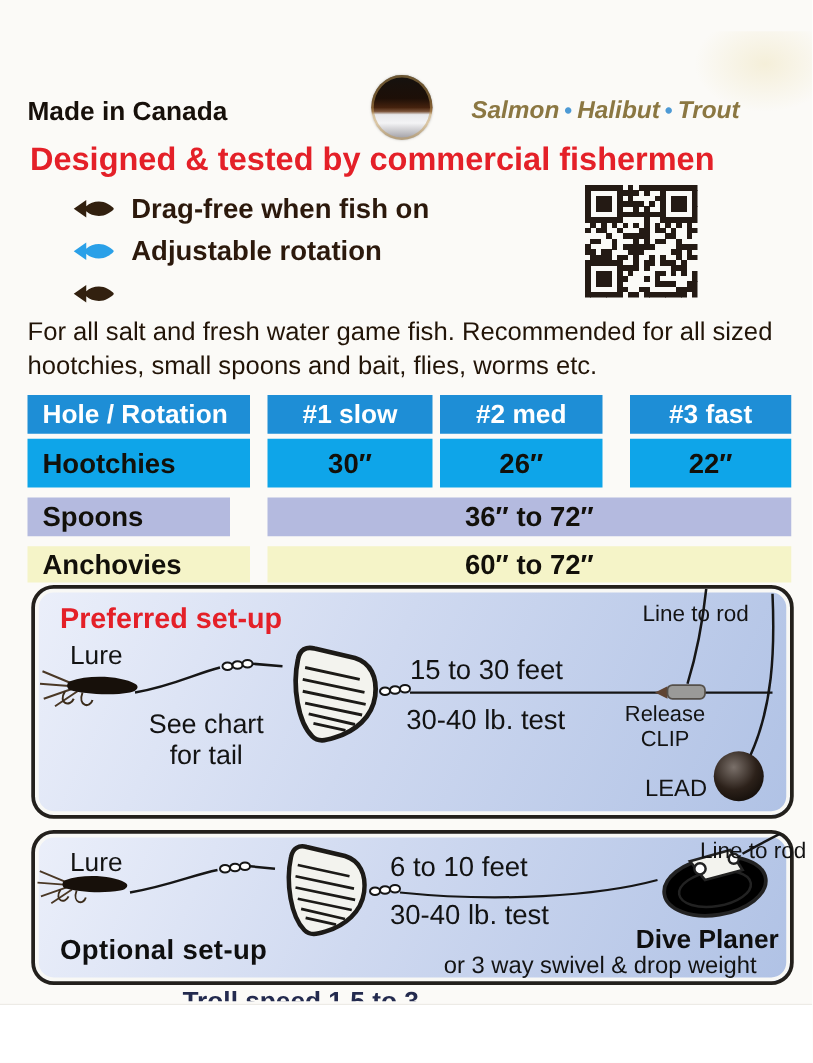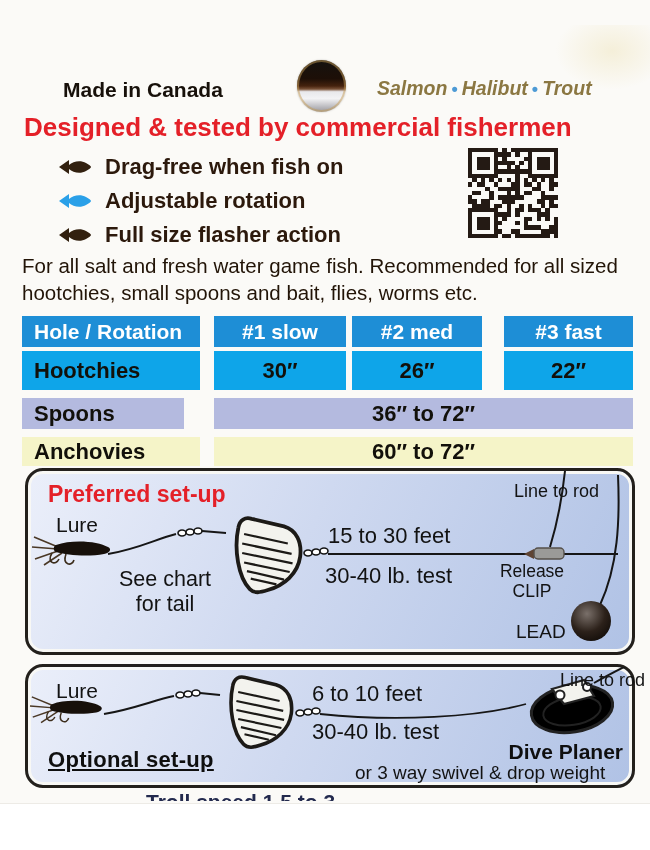--- a/index.html
+++ b/index.html
@@ -4,21 +4,21 @@
 <style>
   html,body{margin:0;padding:0;background:#fff;}
   .canvas{position:relative;width:650px;height:850px;overflow:hidden;
           font-family:"Liberation Sans",sans-serif;color:#1a120a;background:#fff;}
   .photo-bg{position:absolute;inset:0;background:#fbfaf7;}
   .bottom-white{position:absolute;left:0;top:803px;width:650px;height:47px;background:#ffffff;border-top:1px solid #edebe6;}
   .smudge{position:absolute;left:555px;top:25px;width:95px;height:65px;
           background:radial-gradient(ellipse at 60% 40%,rgba(228,210,140,.28),rgba(228,210,140,0) 70%);}
   .abs{position:absolute;}
 
-  .made-in{left:22px;top:78px;font-size:21px;font-weight:700;color:#17100a;margin-left:41px;}
+  .made-in{left:22px;top:78px;font-size:21px;font-weight:700;color:#17100a;}
   .bead{left:297px;top:60px;width:49px;height:52px;border-radius:50%;
         background:linear-gradient(180deg,#15120f 0%,#1d0f07 36%,#45220e 50%,#7a5238 56%,#e8e8eb 61%,#f3f3f5 74%,#a7a6ab 96%);
         box-shadow:inset 0 0 0 2px rgba(195,155,85,.5), 0 0 2px rgba(0,0,0,.25);}
   .species{left:377px;top:77px;width:258px;font-size:19.5px;font-weight:700;font-style:italic;
            color:#8b7742;white-space:nowrap;}
   .species .dot{color:#4d9ad5;font-style:normal;padding:0 4px;font-size:18px;}
   .tagline{left:24px;top:112px;font-size:26px;font-weight:700;color:#e42028;white-space:nowrap;}
 
   .feature{left:58px;height:30px;display:flex;align-items:center;}
   .feature .fish{width:34px;height:18px;margin-right:13px;flex:0 0 auto;}
@@ -104,21 +104,20 @@
   <div class="abs feature" style="top:186px;">
     <svg class="fish fish-blue" viewBox="0 0 34 18">
         <path d="M1 9 L11 2 L11 7 C15 3 23 2 28 5 C31 6.5 33 8.3 33 9 C33 9.7 31 11.5 28 13 C23 16 15 15 11 11 L11 16 Z"></path>
       </svg>
     <span class="ftext">Adjustable rotation</span>
   </div>
   <div class="abs feature" style="top:220px;">
     <svg class="fish fish-dark" viewBox="0 0 34 18">
         <path d="M1 9 L11 2 L11 7 C15 3 23 2 28 5 C31 6.5 33 8.3 33 9 C33 9.7 31 11.5 28 13 C23 16 15 15 11 11 L11 16 Z"></path>
       </svg>
-    <span class="ftext">Full size flasher action</span>
   </div>
 
   <div class="abs qr">
     <svg id="qr-svg" width="90" height="90" viewBox="0 0 90 90" fill="#241a14" shape-rendering="crispEdges">
         <rect x="0" y="0" width="4.485714285714286" height="4.485714285714286"></rect>
         <rect x="4.285714285714286" y="0" width="4.485714285714286" height="4.485714285714286"></rect>
         <rect x="8.571428571428571" y="0" width="4.485714285714286" height="4.485714285714286"></rect>
         <rect x="12.857142857142858" y="0" width="4.485714285714286" height="4.485714285714286"></rect>
         <rect x="17.142857142857142" y="0" width="4.485714285714286" height="4.485714285714286"></rect>
         <rect x="21.428571428571427" y="0" width="4.485714285714286" height="4.485714285714286"></rect>
@@ -432,21 +431,21 @@
       <g transform="translate(498,10)">
         <ellipse cx="46" cy="32" rx="41" ry="23" transform="rotate(-9 46 32)" fill="#ededе9" stroke="#222" stroke-width="3"></ellipse>
         <ellipse cx="46" cy="34" rx="29" ry="14" transform="rotate(-9 46 34)" fill="none" stroke="#222" stroke-width="2"></ellipse>
         <path d="M26 12 L58 3 L68 19 L38 27 Z" fill="#f3f3ee" stroke="#222" stroke-width="2.2"></path>
         <circle cx="34" cy="18" r="4.5" fill="#fff" stroke="#222" stroke-width="2"></circle>
         <circle cx="61" cy="10" r="4" fill="#fff" stroke="#222" stroke-width="2"></circle>
       </g>
       <path d="M566 16 C580 8 592 2 604 -4" stroke="#161616" stroke-width="2" fill="none"></path>
     </svg>
     <div class="abs dlabel" style="left:28px;top:12px;">Lure</div>
-    <div class="abs blk-title" style="left:20px;top:80px;text-decoration:underline;">Optional set-up</div>
+    <div class="abs blk-title" style="left:20px;top:80px;">Optional set-up</div>
     <div class="abs dtext" style="left:284px;top:14px;">6 to 10 feet</div>
     <div class="abs dtext" style="left:284px;top:52px;">30-40 lb. test</div>
     <div class="abs dsmall" style="left:484px;top:3px;">Line to rod</div>
     <div class="abs device" style="left:425px;top:73px;">Dive Planer</div>
     <div class="abs alternative" style="left:327px;top:95px;">or 3 way swivel &amp; drop weight</div>
   </div>
 
   <div class="abs footer-clip">Troll speed 1.5 to 3</div>
 
   <div class="bottom-white"></div>

